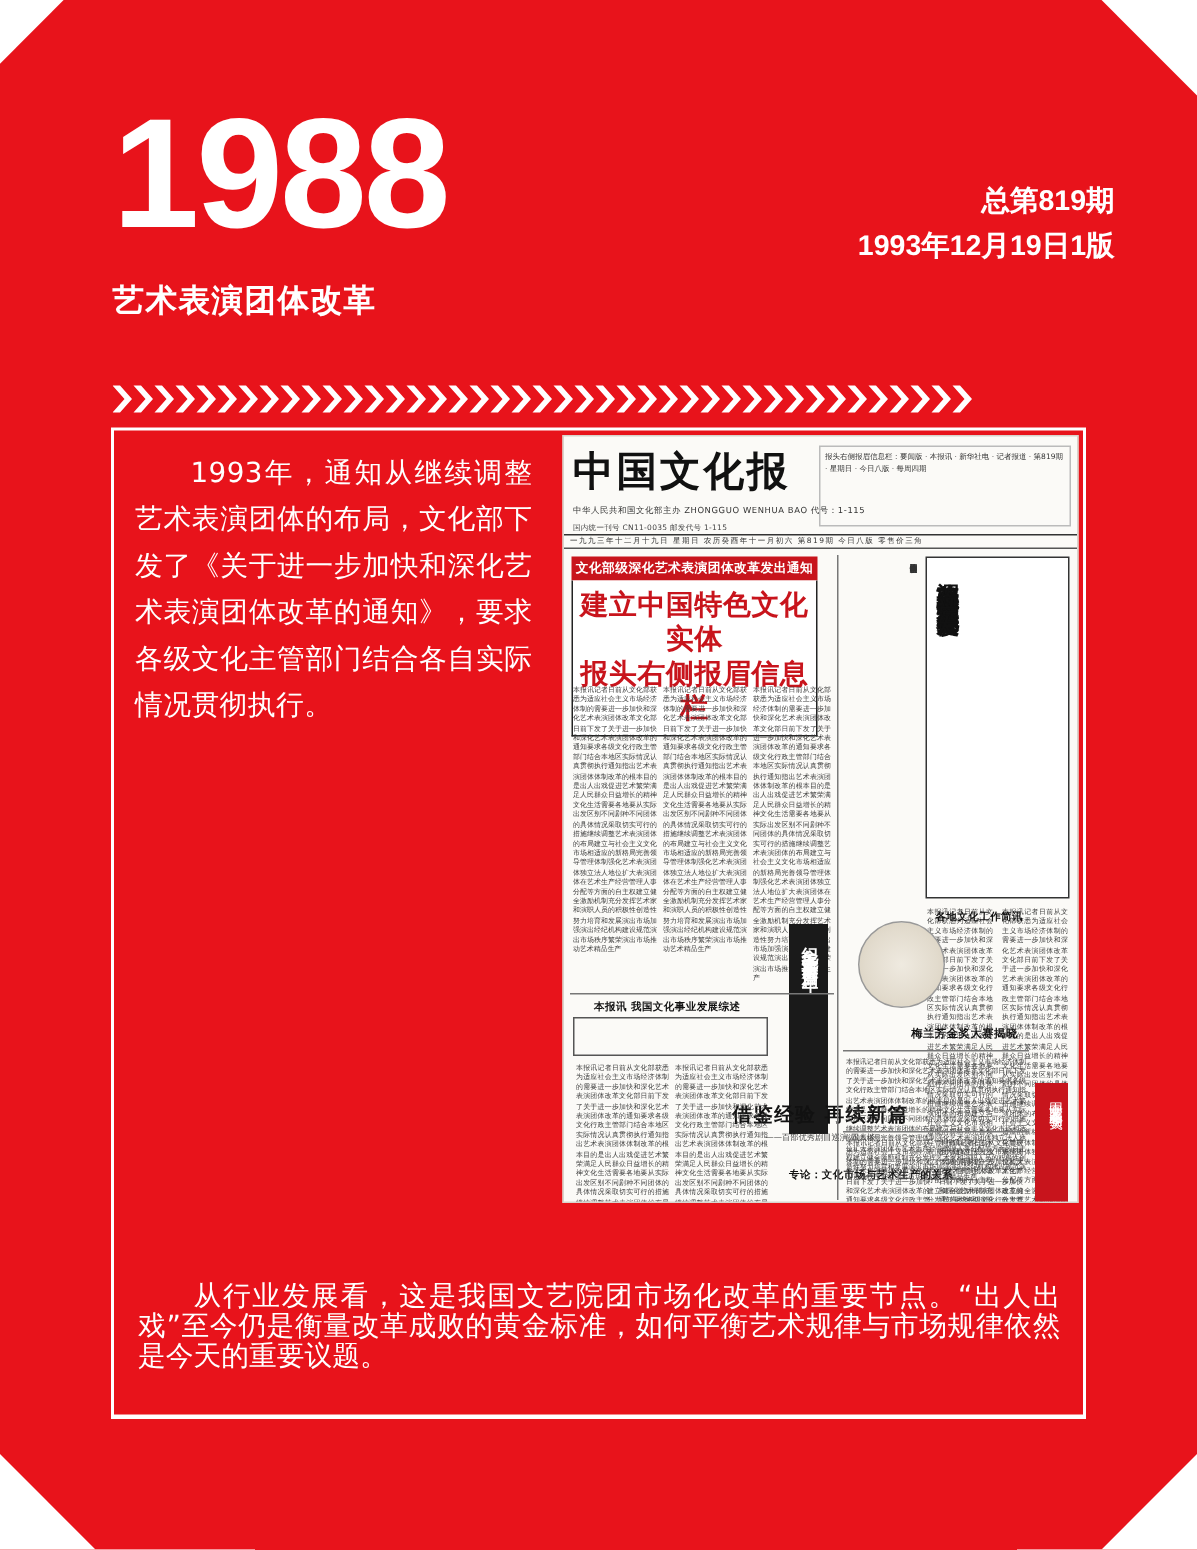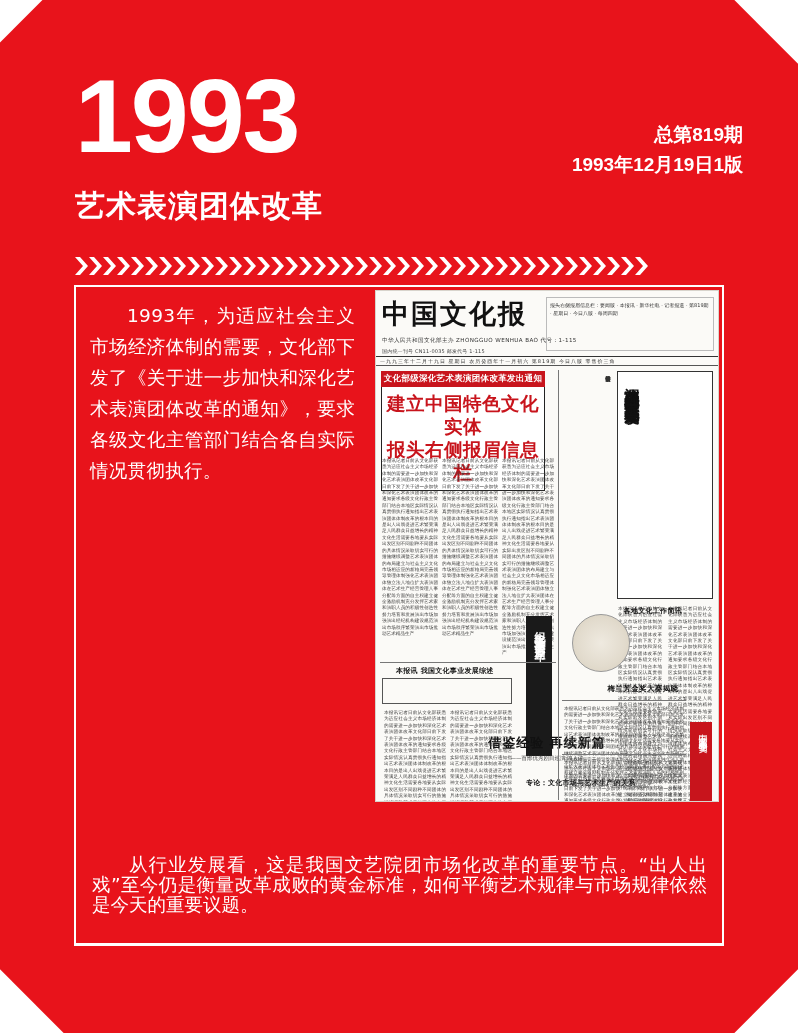--- a/index.html
+++ b/index.html
@@ -54,21 +54,21 @@
   .year {
     font-family: "Liberation Sans", sans-serif;
     font-size: 104px;
     font-weight: bold;
     color: #ffffff;
     letter-spacing: -2px;
     line-height: 100px;
     margin-top: 4px;
   }
   .subtitle {
-    font-size: 30px;
+    font-size: 21px;
     font-weight: bold;
     color: #ffffff;
     letter-spacing: 1px;
     margin-top: 20px;
   }
   .issue-block {
     position: absolute;
     top: 58px;
     right: 0;
     text-align: right;
@@ -359,21 +359,21 @@
 <body>
 
 <div id="poster">
 
   <div class="notch notch-tl"></div>
   <div class="notch notch-tr"></div>
   <div class="notch notch-bl"></div>
   <div class="notch notch-br"></div>
 
   <div class="header">
-    <div class="year">1993</div>
+    <div class="year">1988</div>
     <div class="subtitle">艺术表演团体改革</div>
     <div class="issue-block">
       <div>总第819期</div>
       <div>1993年12月19日1版</div>
     </div>
   </div>
 
   <div class="chevrons">
     <svg width="584" height="22" viewBox="0 0 584 22">
       <defs>
@@ -431,21 +431,21 @@
             <use href="#chev" x="560"></use>
         </g>
       </g>
     </svg>
   </div>
 
   <div class="frame"></div>
   <div class="frame-bottom"></div>
 
   <div class="text-col">
-    <p>1993年，为适应社会主义市场经济体制的需要，文化部下发了《关于进一步加快和深化艺术表演团体改革的通知》，要求各级文化主管部门结合各自实际情况贯彻执行。</p>
+    <p>1993年，通知从继续调整艺术表演团体的布局，文化部下发了《关于进一步加快和深化艺术表演团体改革的通知》，要求各级文化主管部门结合各自实际情况贯彻执行。</p>
   </div>
 
   <div class="bottom-note">
     <p>从行业发展看，这是我国文艺院团市场化改革的重要节点。“出人出戏”至今仍是衡量改革成败的黄金标准，如何平衡艺术规律与市场规律依然是今天的重要议题。</p>
   </div>
 
   <div class="paper">
 
     <div class="masthead">
       <div class="mh-title">中国文化报</div>

